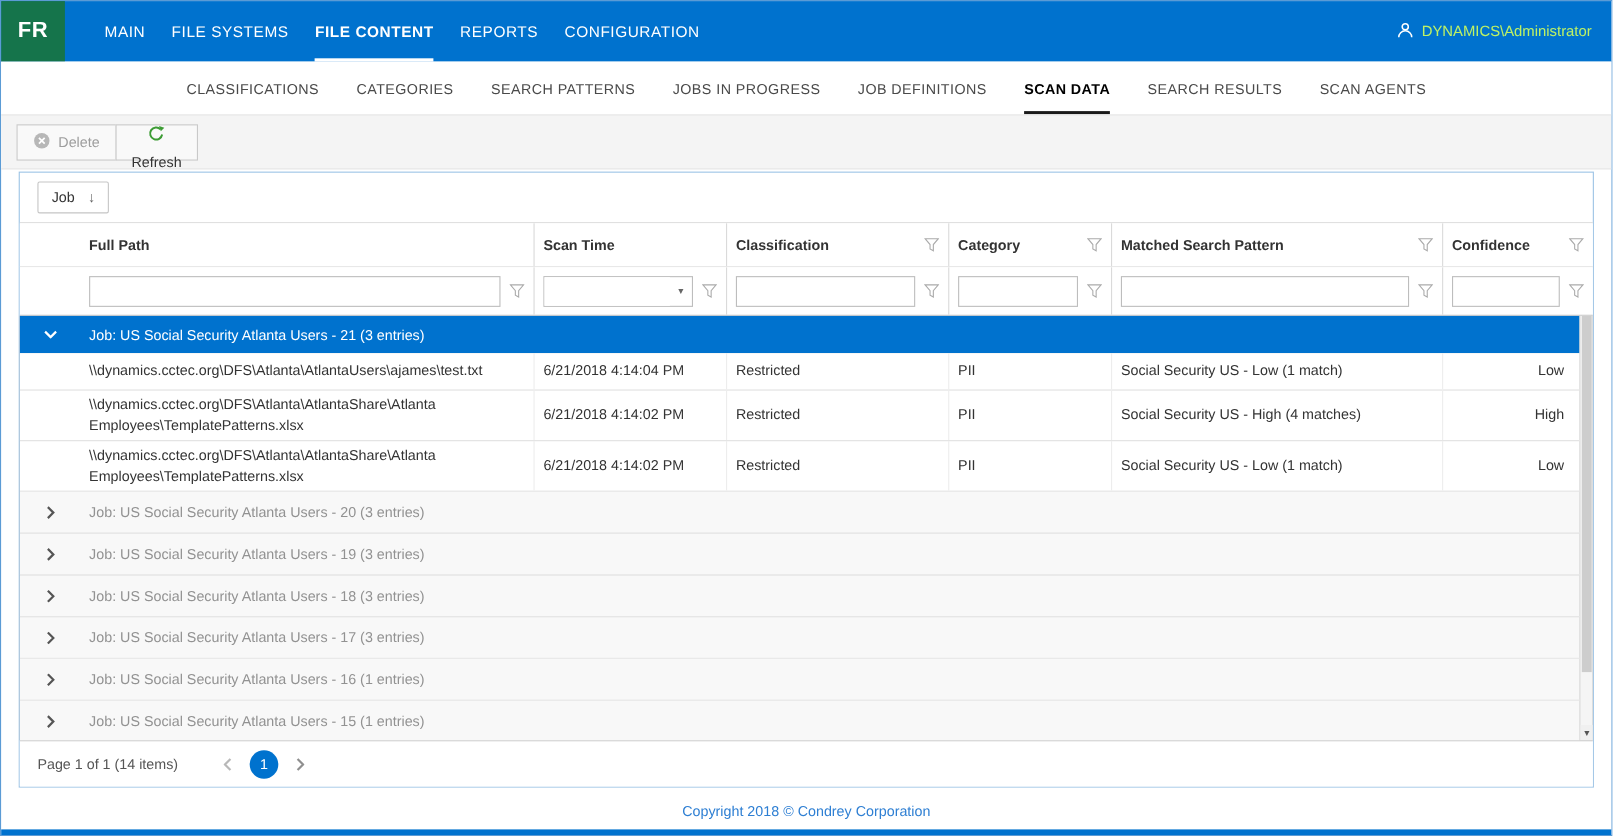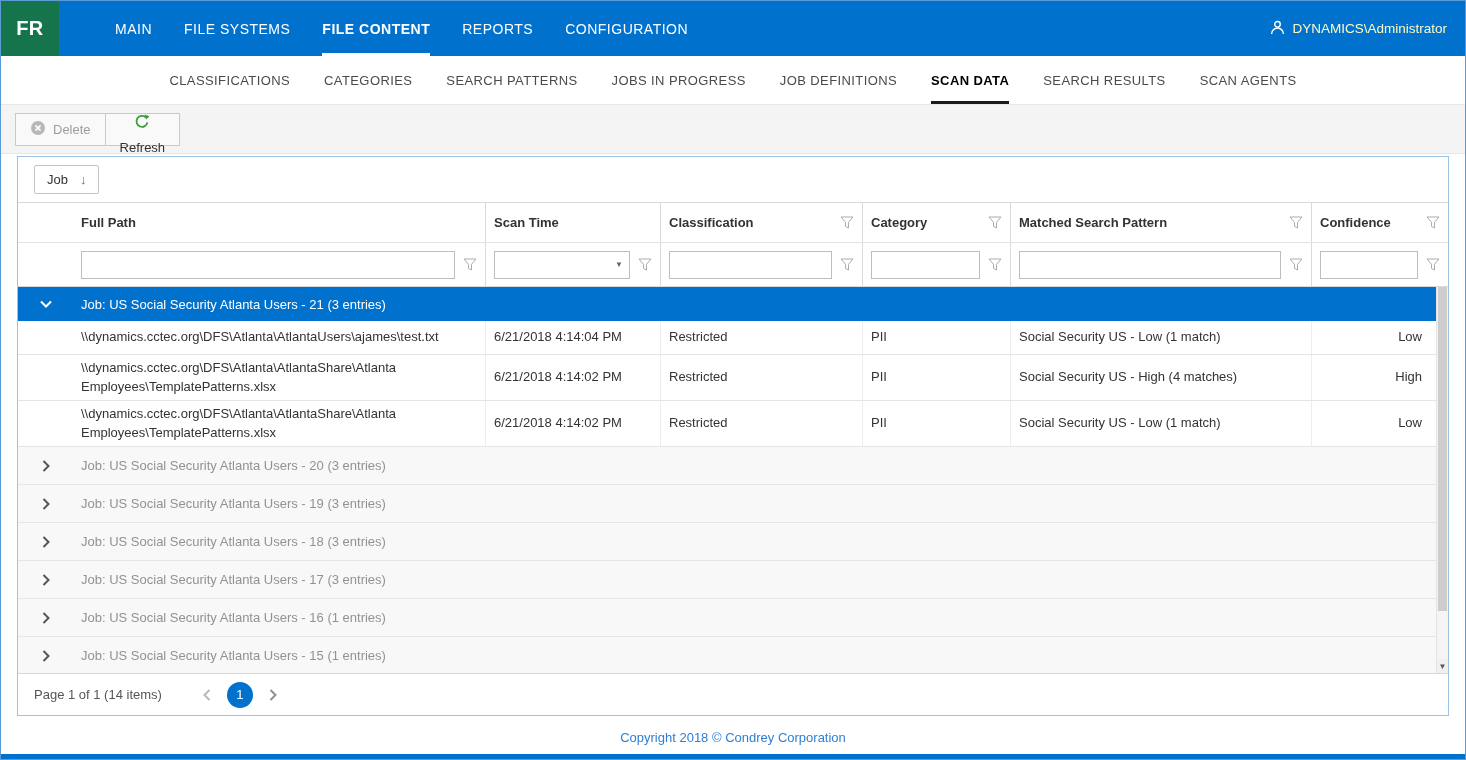--- a/index.html
+++ b/index.html
@@ -3,24 +3,24 @@
 <meta charset="utf-8">
 <style>
   * { box-sizing: border-box; margin: 0; padding: 0; }
   html,body { width:1466px; }
   body { font-family: "Liberation Sans", "DejaVu Sans", sans-serif; background:#fff; }
   .page { width:1466px; height:760px; border:1px solid #5b9bd5; display:flex; flex-direction:column; overflow:hidden; background:#fff; }
 
   
   .topbar { height:55px; background:#0072ce; display:flex; align-items:stretch; flex:0 0 55px; }
   .logo { width:58px; background:#15744b; color:#fff; font-weight:bold; font-size:20px; display:flex; align-items:center; justify-content:center; letter-spacing:.5px; }
-  .topnav { display:flex; gap:32px; margin-left:56px; }
+  .topnav { display:flex; gap:24px; margin-left:36px; }
   .tn-item { color:#fff; font-size:14px; letter-spacing:.5px; display:flex; align-items:center; cursor:pointer; border-bottom:3px solid transparent; padding-top:3px; }
   .tn-item.active { font-weight:bold; border-bottom:3px solid #fff; }
-  .userbox { margin-left:auto; margin-right:18px; display:flex; align-items:center; gap:7px; color:#fef9c3; font-size:13.5px; }
+  .userbox { margin-left:auto; margin-right:18px; display:flex; align-items:center; gap:7px; color:#bef264; font-size:13.5px; }
 
   
   .subnav { height:48px; flex:0 0 48px; background:#fff; display:flex; justify-content:center; align-items:stretch; gap:34px; }
   .sn-item { font-size:13px; color:#4a4a4a; letter-spacing:.4px; display:flex; align-items:center; cursor:pointer; border-bottom:3px solid transparent; padding-top:3px; }
   .sn-item.active { color:#000; font-weight:bold; border-bottom:3px solid #1a1a1a; }
 
   
   .toolbar { height:50px; flex:0 0 50px; background:#f4f4f4; border-top:1px solid #e6e6e6; border-bottom:1px solid #e6e6e6; display:flex; align-items:center; padding:0 14px; }
   .tb-btn { height:33px; display:flex; align-items:center; gap:7px; padding:0 14px; background:#f9f9f9; border:1px solid #c9c9c9; font-size:13px; color:#333; cursor:pointer; }
   .tb-btn + .tb-btn { margin-left:-1px;flex-direction:column; }

